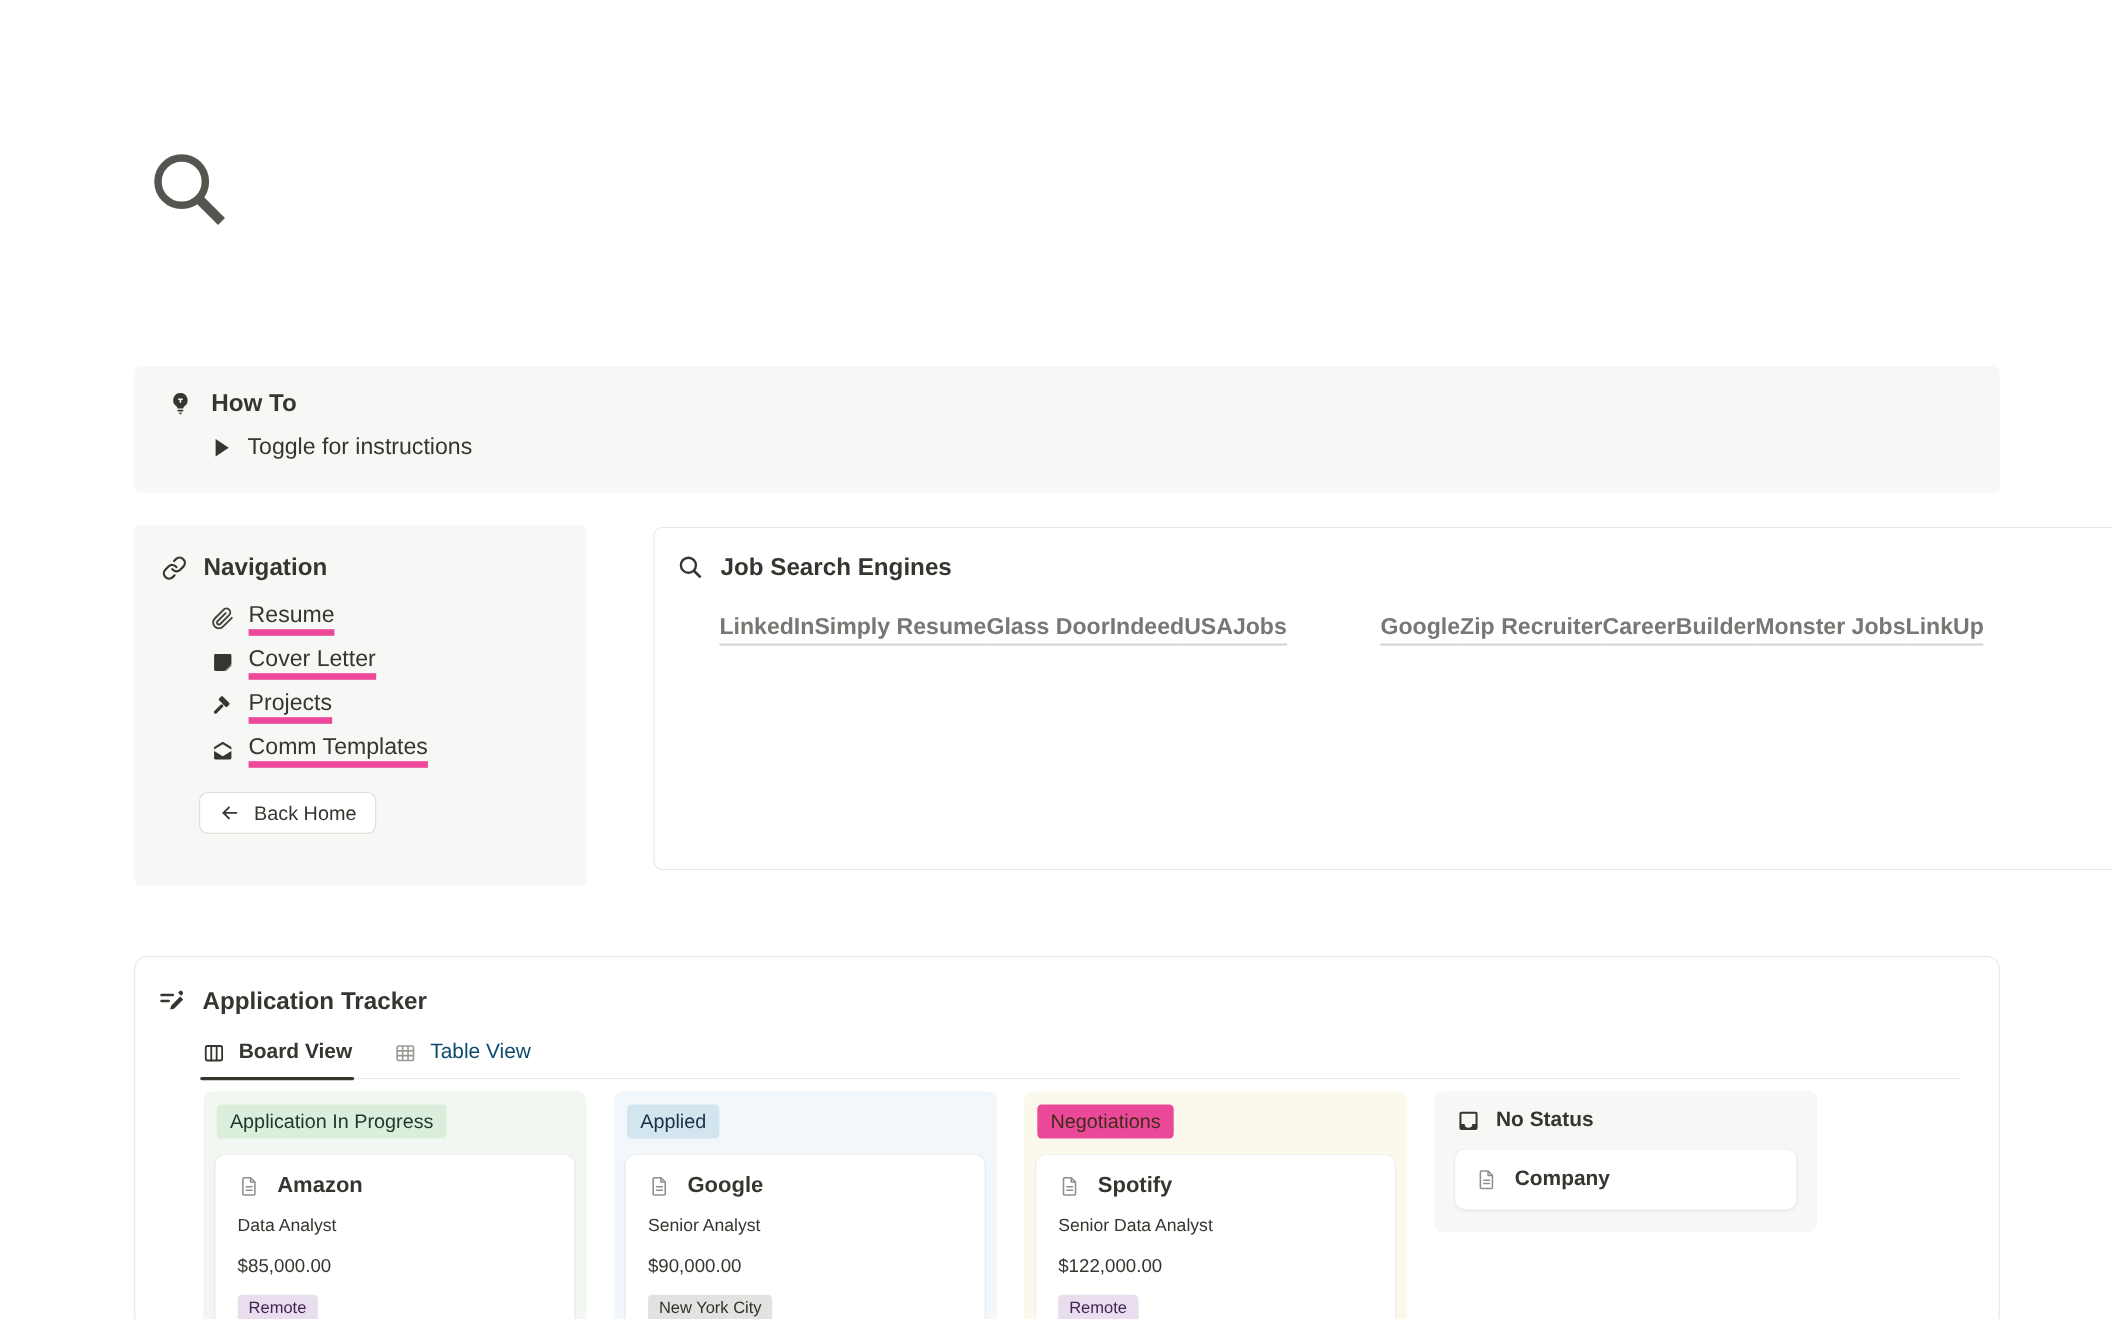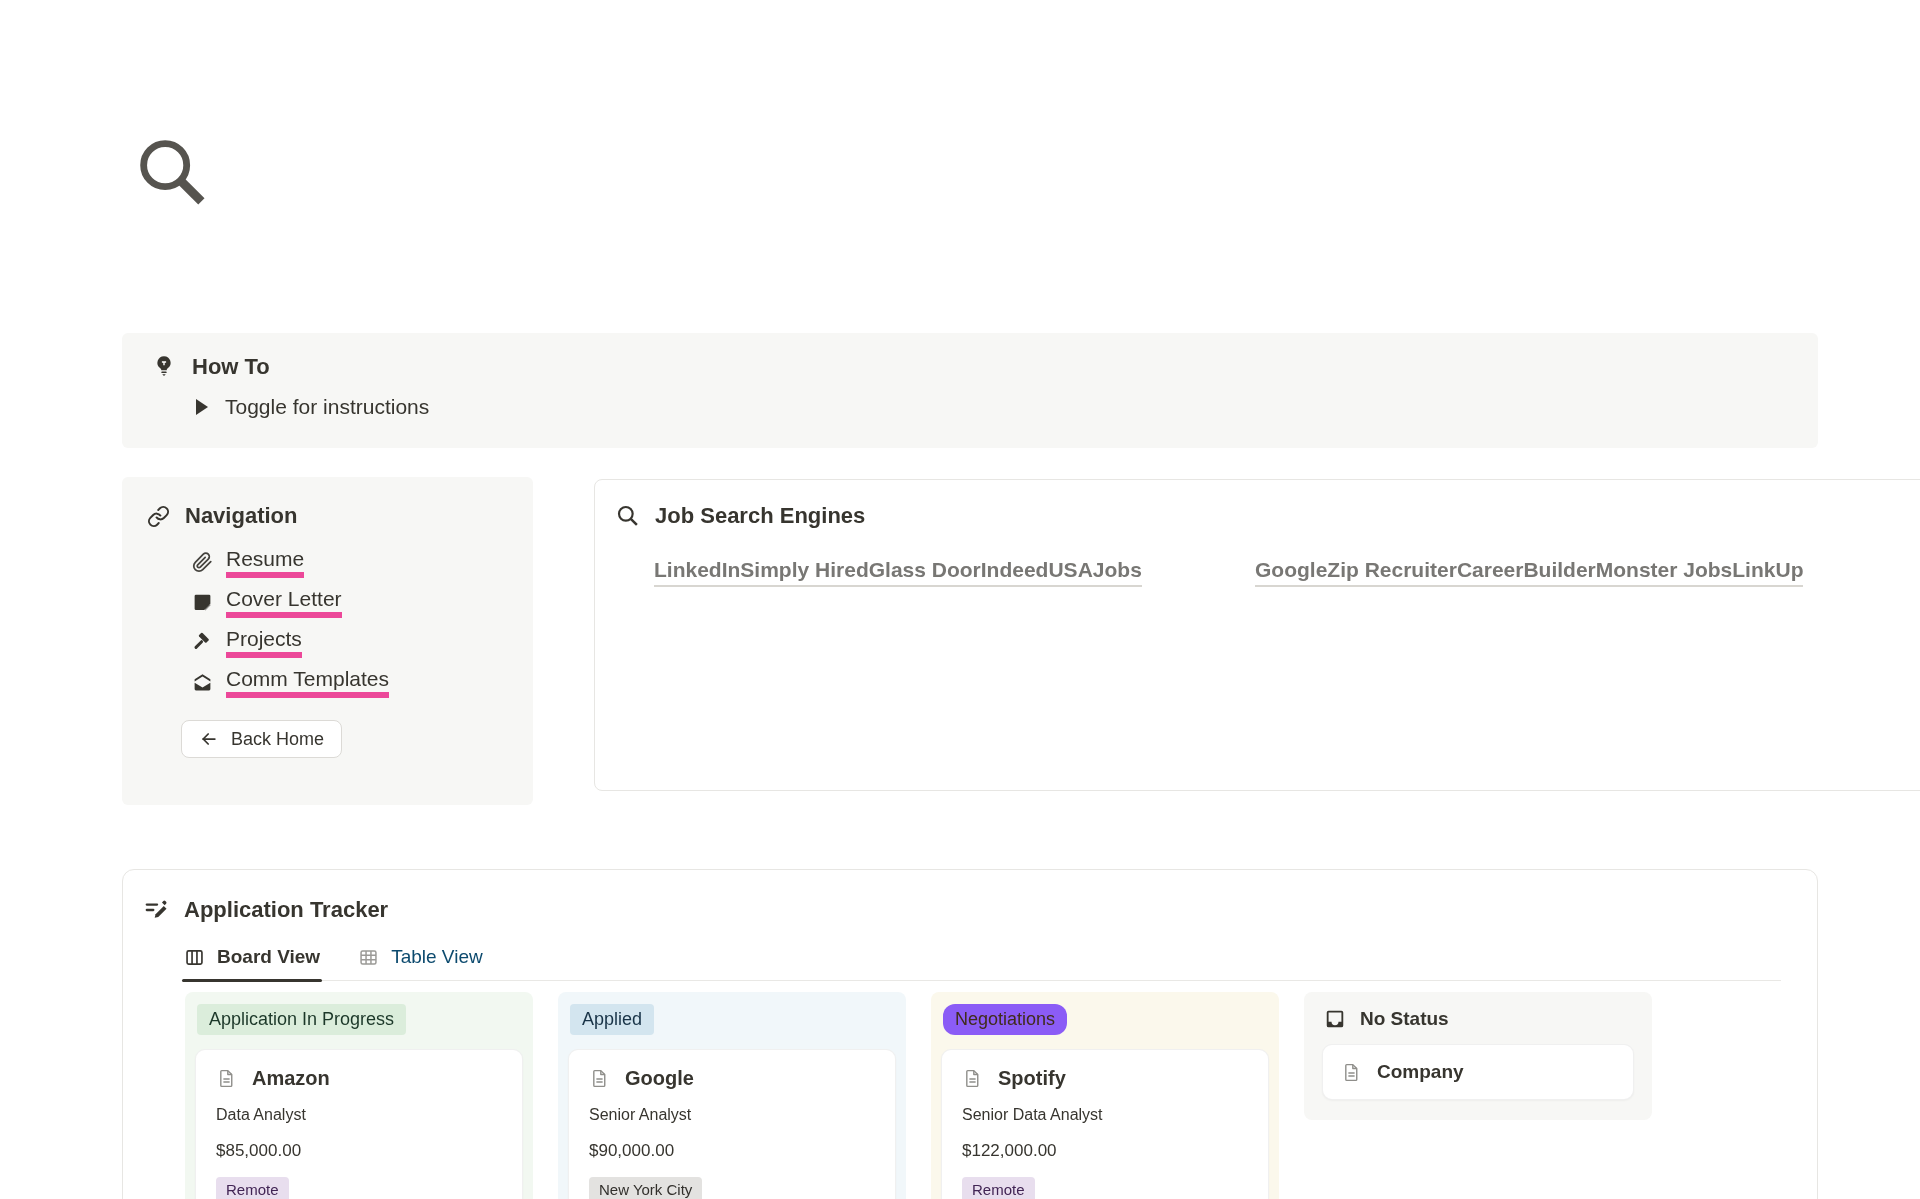--- a/index.html
+++ b/index.html
@@ -7,21 +7,21 @@
     position:relative;width:1920px;height:1199px;overflow:hidden;background:#ffffff;
     font-family:"Liberation Sans","DejaVu Sans",sans-serif;color:#37352F;
     -webkit-font-smoothing:antialiased;
   }
   svg{display:block;}
   
   .page-icon{position:absolute;left:131px;top:131px;width:82px;height:82px;}
   .page-title{position:absolute;left:128px;top:240px;margin:0;font-size:50px;font-weight:700;letter-spacing:-0.5px;color:#37352F;}
   
   .howto{position:absolute;left:122px;top:333px;width:1696px;height:115px;background:#F7F7F5;border-radius:6px;box-sizing:border-box;padding:21px 0 0 30px;}
-  .howto-head{display:flex;align-items:flex-start;gap:16px;}
+  .howto-head{display:flex;align-items:center;gap:16px;}
   .howto-title{font-size:22px;font-weight:700;}
   .howto-toggle{display:flex;align-items:center;gap:17px;margin:15px 0 0 44px;cursor:pointer;}
   .tri{width:0;height:0;border-top:8px solid transparent;border-bottom:8px solid transparent;border-left:12px solid #37352F;}
   .howto-toggle-label{font-size:21px;color:#37352F;}
   
   .navbox{position:absolute;left:122px;top:477px;width:411px;height:328px;background:#F7F7F5;border-radius:6px;box-sizing:border-box;padding:26px 0 0 25px;}
   .navbox-head{display:flex;align-items:center;gap:15px;}
   .navbox-title{font-size:22px;font-weight:700;}
   .nav-list{margin:19px 0 0 45px;}
   .nav-item{display:flex;align-items:center;gap:13px;height:28px;margin-bottom:12px;}
@@ -47,21 +47,21 @@
   .board{position:absolute;left:62px;top:122px;display:flex;gap:25px;align-items:flex-start;}
   .col{width:348px;border-radius:8px;box-sizing:border-box;padding:10px 10px;}
   .col.tall{height:458px;}
   .col-green{background:#F2F8F1;}
   .col-blue{background:#F1F7FA;}
   .col-yellow{background:#FBF8EC;}
   .col-gray{background:#F7F7F5;}
   .status-pill{display:inline-block;font-size:18px;font-weight:500;line-height:25px;padding:3px 12px;border-radius:4px;margin:2px 0 0 2px;}
   .pill-green{background:#DBEDDB;color:#1C3829;}
   .pill-blue{background:#D3E5EF;color:#183347;}
-  .pill-yellow{background:#8b5cf6;color:#402C1B;border-radius:12px;}
+  .pill-yellow{background:#ec4899;color:#402C1B;}
   .nostatus-head{display:flex;align-items:center;gap:14px;margin:6px 0 0 10px;font-size:19px;font-weight:700;color:#37352F;}
   .card{background:#ffffff;border:1px solid rgba(0,0,0,0.06);border-radius:10px;box-shadow:0 1px 2px rgba(15,15,15,0.04);box-sizing:border-box;cursor:pointer;}
   .job-card{margin-top:14px;min-height:250px;padding:17px 20px;}
   .card-title-row{display:flex;align-items:center;gap:15px;margin-bottom:16px;}
   .card-company{font-size:20px;font-weight:700;}
   .card-role{font-size:16px;margin-bottom:17px;color:#37352F;}
   .card-salary{font-size:17px;margin-bottom:16px;color:#37352F;}
   .loc-pill{display:inline-block;font-size:15px;font-weight:500;line-height:21px;padding:2px 10px;border-radius:4px;}
   .loc-purple{background:#E8DEEE;color:#412454;}
   .loc-gray{background:#E3E2E0;color:#32302C;}
@@ -163,21 +163,21 @@
       <span>
         <svg width="26" height="26" viewBox="0 0 24 24" fill="none" stroke="#37352F" stroke-width="2">
           <circle cx="10" cy="10" r="6.3"></circle>
           <path d="M14.8 14.8L20.2 20.2" stroke-width="2.3"></path>
         </svg>
       </span>
       <span class="engines-title">Job Search Engines</span>
     </div>
     <div class="engine-col left">
       <a class="engine-link">LinkedIn</a>
-      <a class="engine-link">Simply Hired</a>
+      <a class="engine-link">Simply Resume</a>
       <a class="engine-link">Glass Door</a>
       <a class="engine-link">Indeed</a>
       <a class="engine-link">USAJobs</a>
     </div>
     <div class="engine-col right">
       <a class="engine-link">Google</a>
       <a class="engine-link">Zip Recruiter</a>
       <a class="engine-link">CareerBuilder</a>
       <a class="engine-link">Monster Jobs</a>
       <a class="engine-link">LinkUp</a>

